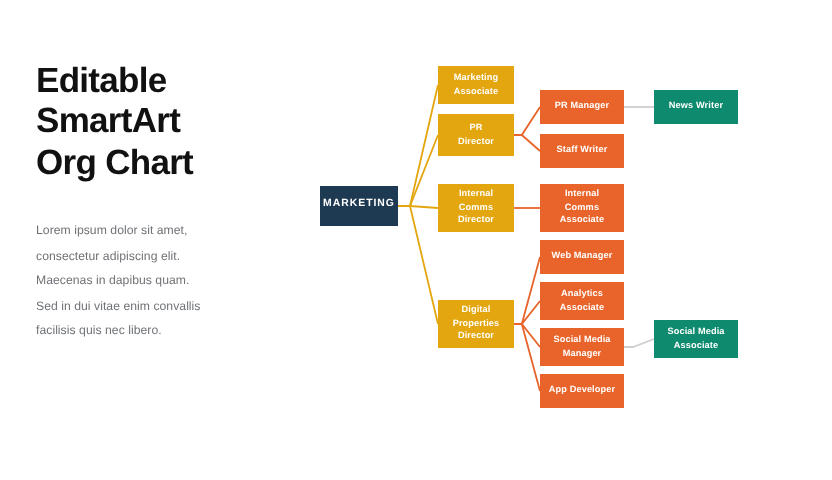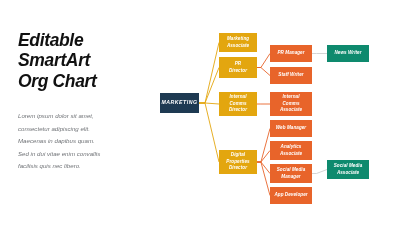--- a/index.html
+++ b/index.html
@@ -6,21 +6,20 @@
   html, body {
     width: 416px; height: 234px;
     background: #ffffff;
     font-family: "Liberation Sans", sans-serif;
     overflow: hidden;
   }
   #slide {
     position: relative;
     width: 416px; height: 234px;
     background: #ffffff;
-    font-style: italic;
   }
 
   
   #left-panel { position: absolute; left: 18px; top: 30px; width: 122px; }
   #headline {
     font-size: 17.5px;
     font-weight: 700;
     line-height: 1.17;
     letter-spacing: -0.35px;
     color: #111111;

